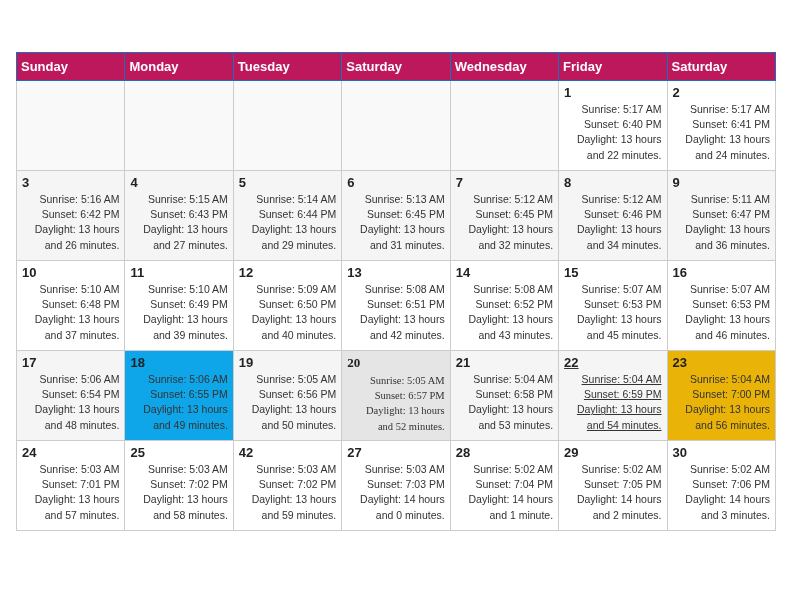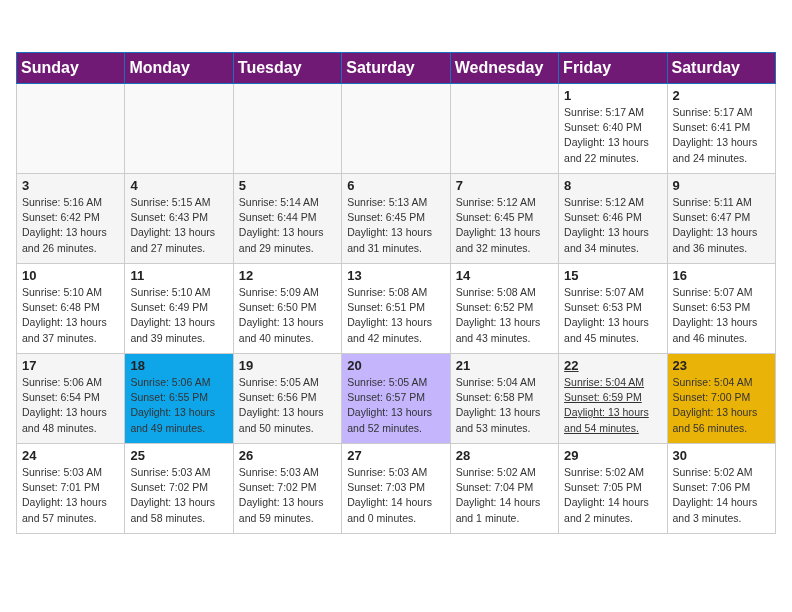--- a/index.html
+++ b/index.html
@@ -36,23 +36,23 @@
     .location-title {
       font-size: 16px;
       color: #444;
     }
     table {
       width: 100%;
       border-collapse: collapse;
       table-layout: fixed;
     }
     th {
-      background: #701a75;
+      background: #be185d;
       color: #fff;
-      font-size: 16px;
+      font-size: 13px;
       font-weight: bold;
       padding: 6px 4px;
       text-align: left;
       border: 1px solid #1a6fbd;
     }
     td {
       border: 1px solid #ccc;
       vertical-align: top;
       padding: 4px 5px;
       font-size: 11px;
@@ -67,20 +67,21 @@
       font-size: 13px;
       font-weight: bold;
       color: #222;
       display: block;
       margin-bottom: 2px;
     }
     .day-info {
       font-size: 10.5px;
       line-height: 1.45;
       color: #333;
+      text-align: right;
     }
     tr:nth-child(odd) td:not(.empty) {
       background: #fff;
     }
     tr.week-row:nth-child(even) td:not(.empty) {
       background: #f5f5f5;
     }
   </style>
 </head>
 <body>
@@ -192,21 +193,21 @@
           <div class="day-info">Sunrise: 5:06 AM<br>Sunset: 6:54 PM<br>Daylight: 13 hours<br>and 48 minutes.</div>
         </td>
         <td style="background: #0ea5e9;">
           <span class="day-num">18</span>
           <div class="day-info">Sunrise: 5:06 AM<br>Sunset: 6:55 PM<br>Daylight: 13 hours<br>and 49 minutes.</div>
         </td>
         <td style="background: rgb(245, 245, 245);">
           <span class="day-num">19</span>
           <div class="day-info">Sunrise: 5:05 AM<br>Sunset: 6:56 PM<br>Daylight: 13 hours<br>and 50 minutes.</div>
         </td>
-        <td style="background: #c4b5fd;">
+        <td style="background: #e5e5e5; font-family: Liberation Serif, serif;">
           <span class="day-num">20</span>
           <div class="day-info">Sunrise: 5:05 AM<br>Sunset: 6:57 PM<br>Daylight: 13 hours<br>and 52 minutes.</div>
         </td>
         <td style="background: rgb(245, 245, 245);">
           <span class="day-num">21</span>
           <div class="day-info">Sunrise: 5:04 AM<br>Sunset: 6:58 PM<br>Daylight: 13 hours<br>and 53 minutes.</div>
         </td>
         <td style="background: rgb(245, 245, 245); text-decoration: underline;">
           <span class="day-num">22</span>
           <div class="day-info">Sunrise: 5:04 AM<br>Sunset: 6:59 PM<br>Daylight: 13 hours<br>and 54 minutes.</div>
@@ -219,21 +220,21 @@
       <tr class="week-row">
         <td>
           <span class="day-num">24</span>
           <div class="day-info">Sunrise: 5:03 AM<br>Sunset: 7:01 PM<br>Daylight: 13 hours<br>and 57 minutes.</div>
         </td>
         <td>
           <span class="day-num">25</span>
           <div class="day-info">Sunrise: 5:03 AM<br>Sunset: 7:02 PM<br>Daylight: 13 hours<br>and 58 minutes.</div>
         </td>
         <td>
-          <span class="day-num">26</span>
+          <span class="day-num">42</span>
           <div class="day-info">Sunrise: 5:03 AM<br>Sunset: 7:02 PM<br>Daylight: 13 hours<br>and 59 minutes.</div>
         </td>
         <td>
           <span class="day-num">27</span>
           <div class="day-info">Sunrise: 5:03 AM<br>Sunset: 7:03 PM<br>Daylight: 14 hours<br>and 0 minutes.</div>
         </td>
         <td>
           <span class="day-num">28</span>
           <div class="day-info">Sunrise: 5:02 AM<br>Sunset: 7:04 PM<br>Daylight: 14 hours<br>and 1 minute.</div>
         </td>

